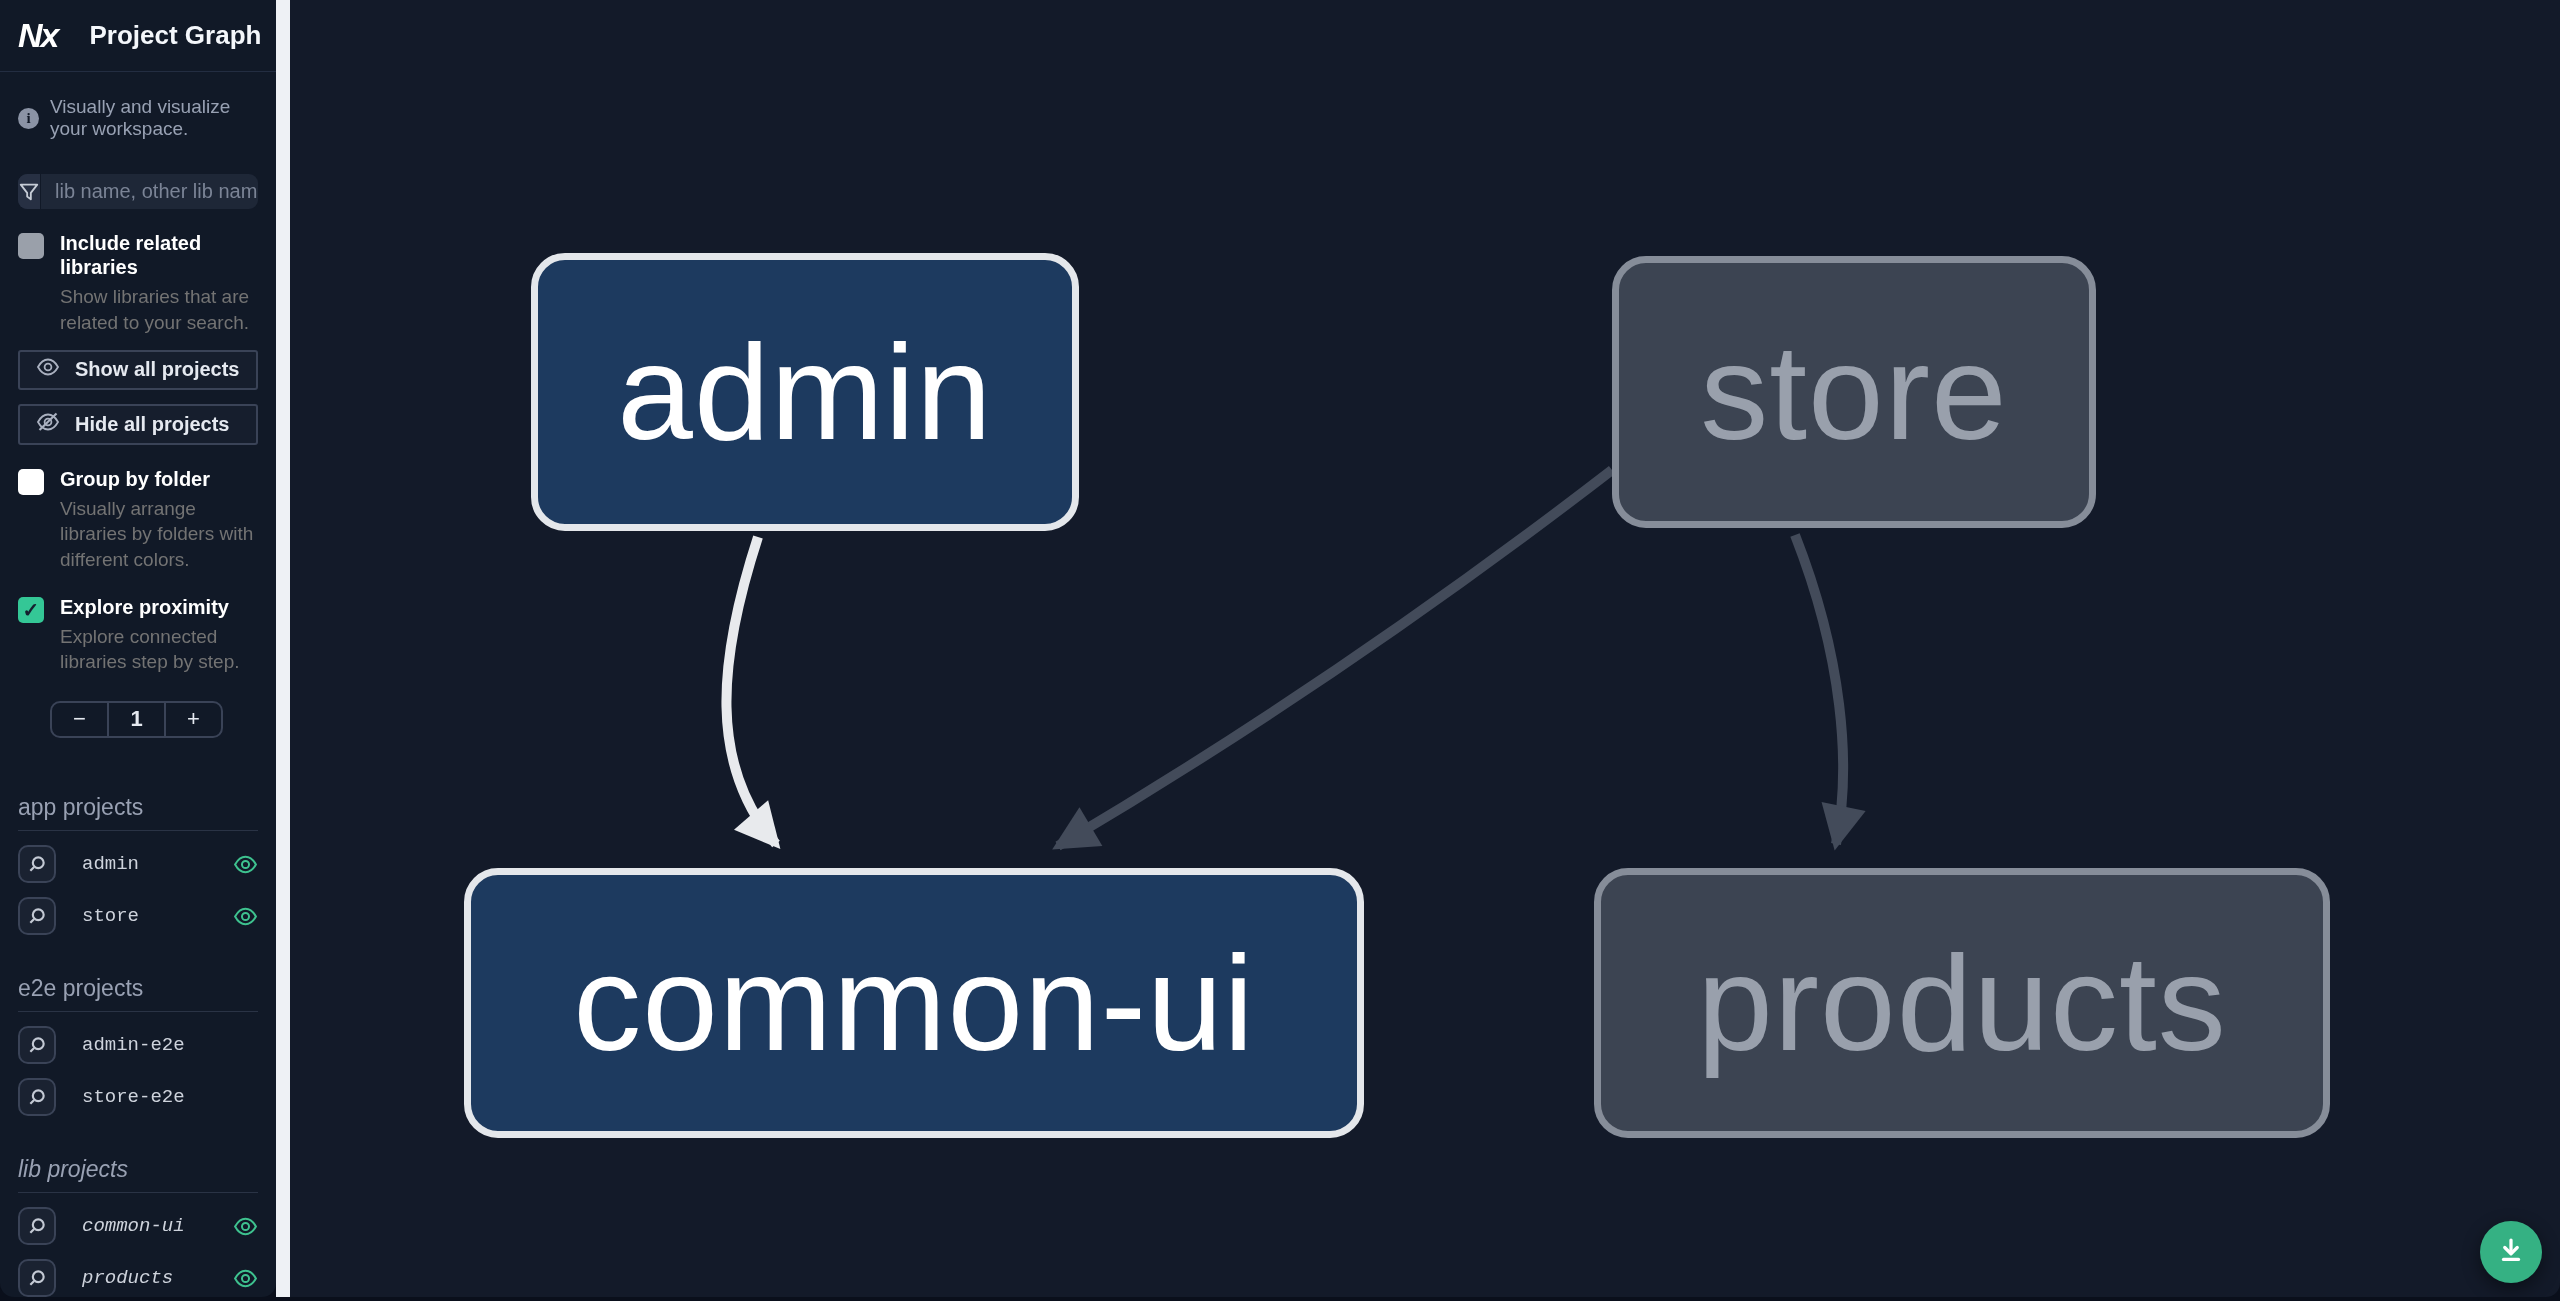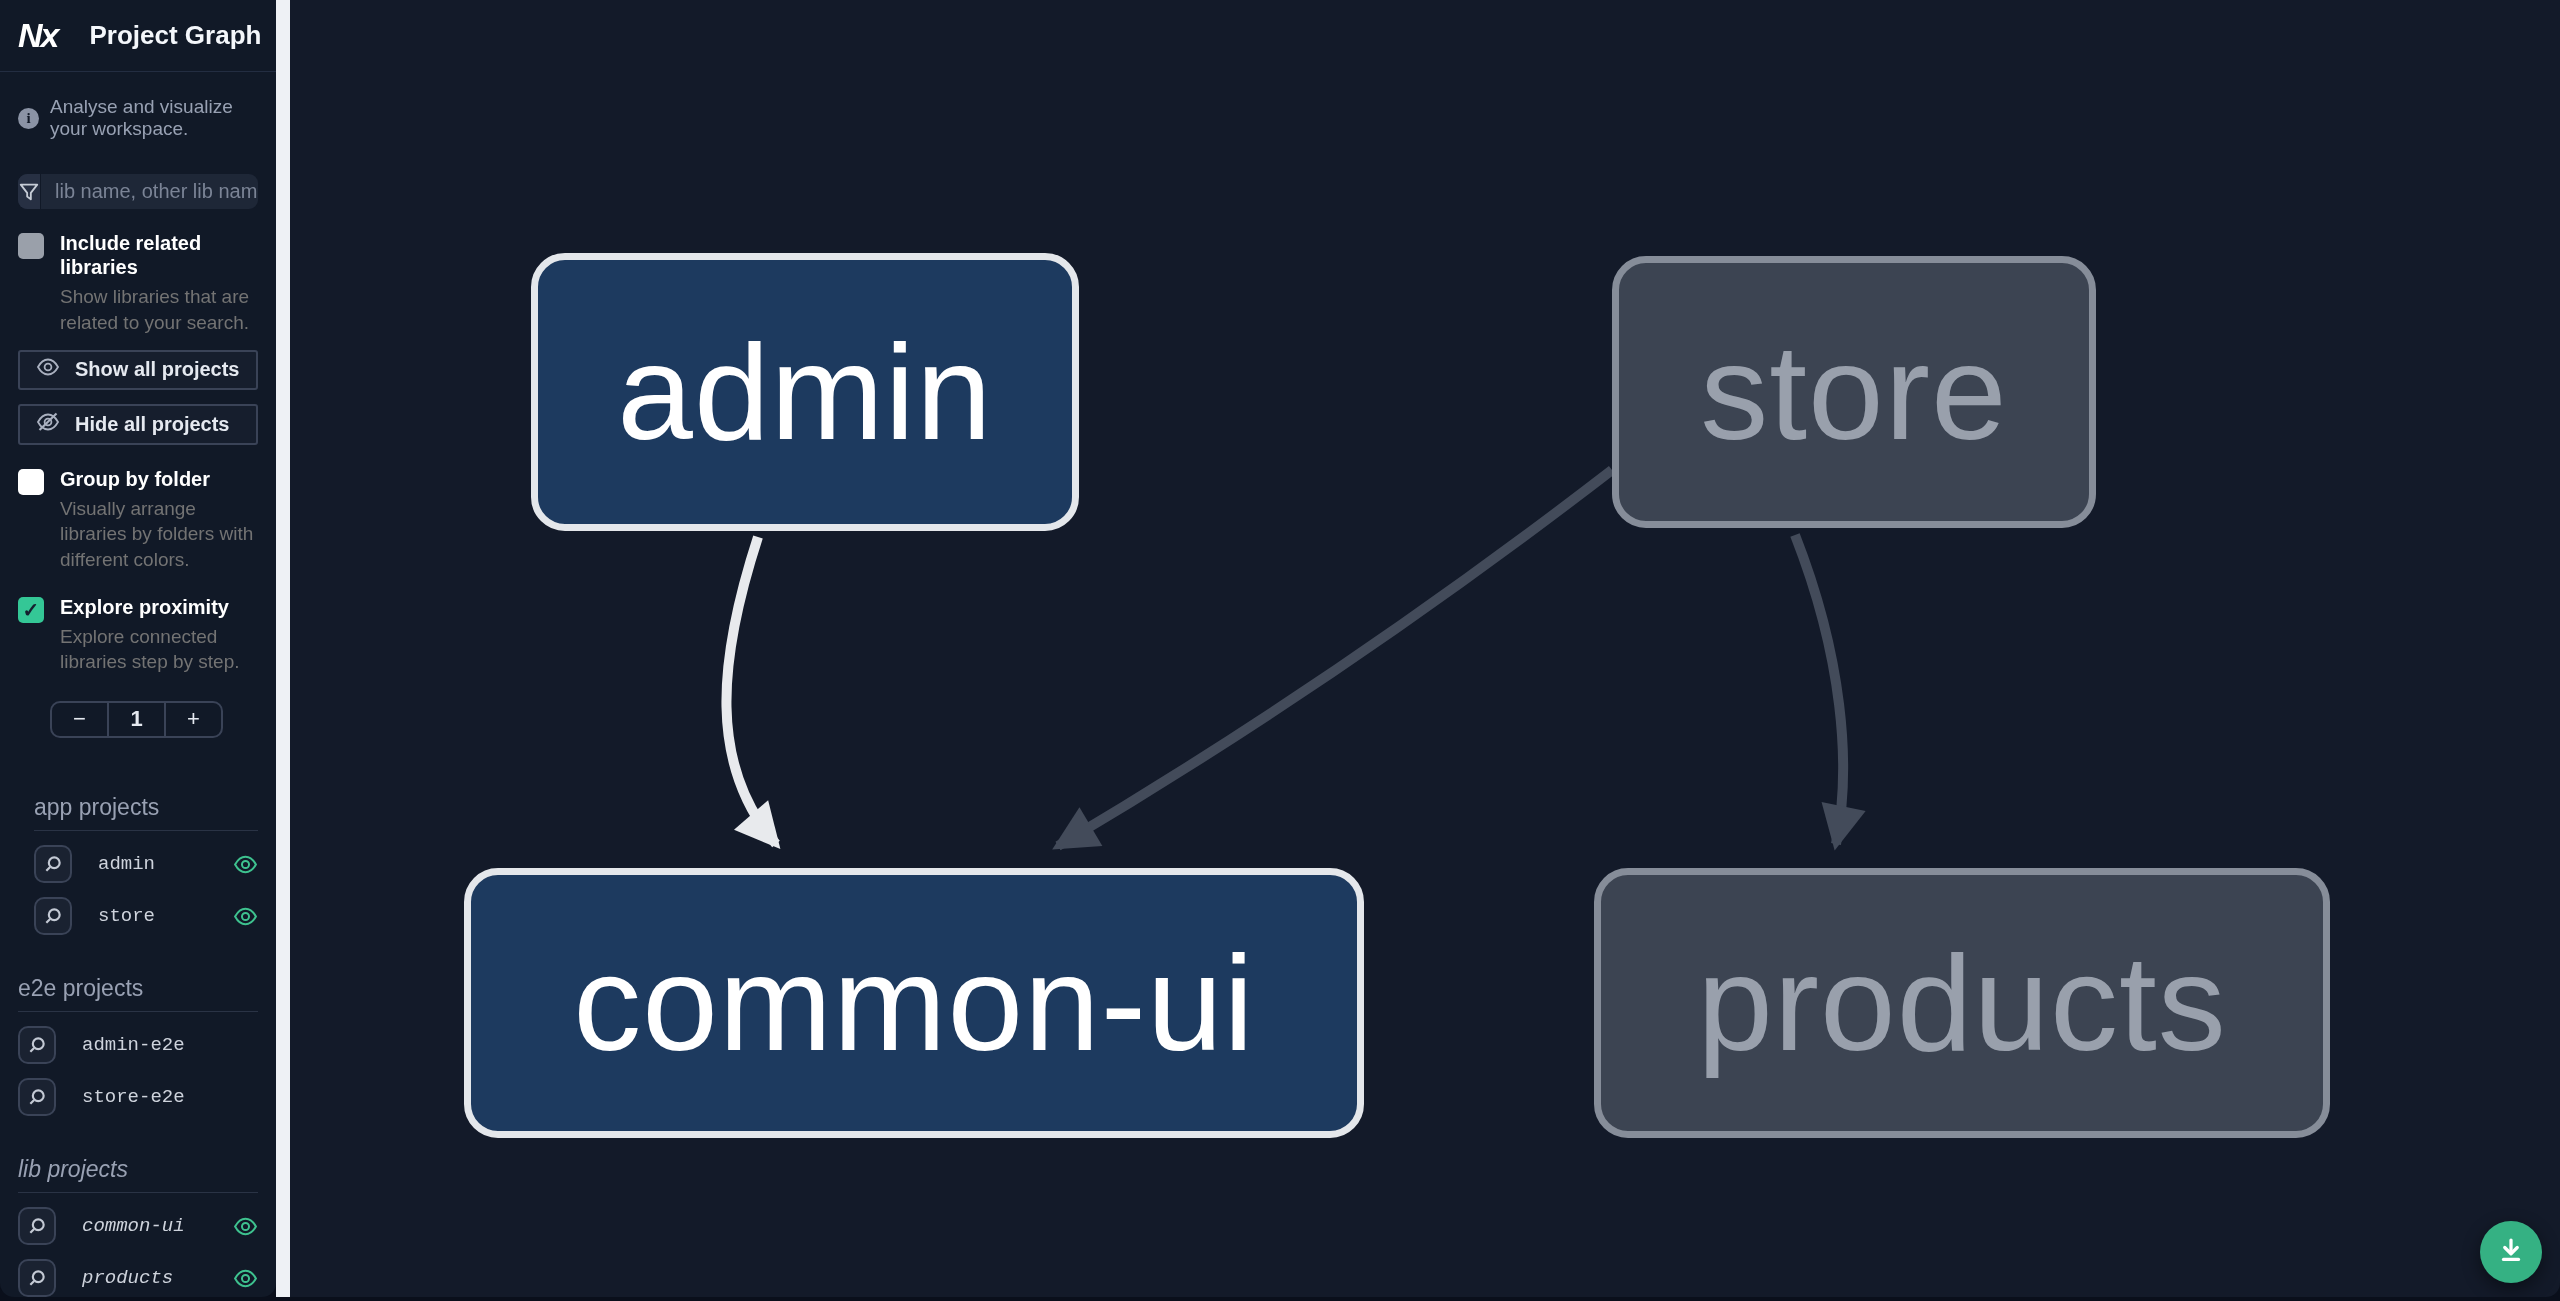--- a/index.html
+++ b/index.html
@@ -46,21 +46,21 @@
 
   .stepper { margin:26px 0 0 50px; width:173px; height:42px; display:flex;
              border:2px solid #3a4357; border-radius:10px; overflow:hidden; }
   .stepper > div { flex:1; display:flex; align-items:center; justify-content:center;
                    color:#e5e9f0; font-size:22px; }
   .stepper > div + div { border-left:2px solid #3a4357; }
   .step-val { font-weight:700; }
 
   .section { padding:0 18px; }
   .section-title { color:#99a1b3; font-size:23px; padding-bottom:9px; border-bottom:1px solid #2a3345; }
-  .sec-app { margin-top:56px;margin-left:16px; }
+  .sec-app { margin-top:56px; }
   .sec-e2e { margin-top:40px; }
   .sec-lib { margin-top:40px;font-style:italic; }
 
   .prow { display:flex; align-items:center; margin-top:14px; }
   .prow-focus { width:38px; height:38px; border:2px solid #3a4357; border-radius:10px;
                 background:#1a2231; display:flex; align-items:center; justify-content:center; cursor:pointer; }
   .prow-name { margin-left:26px; color:#ced3dc; font-size:19px;
                font-family:"Liberation Mono", monospace; flex:1; }
   .prow-eye { display:flex; cursor:pointer; }
 
@@ -97,21 +97,21 @@
         <svg width="27" height="25" viewBox="0 0 24 22">
           <rect x="2" y="2" width="20" height="13" rx="2" fill="none" stroke="#3fbf9f" stroke-width="2.6"></rect>
           <rect x="9" y="17" width="6" height="3" fill="#3fbf9f"></rect>
           <rect x="6" y="19.6" width="12" height="2.4" fill="#3fbf9f"></rect>
         </svg>
       </span>
     </div>
 
     <div class="intro">
       <span class="info-ic">i</span>
-      <span class="intro-text">Analyse and visualize your workspace.</span>
+      <span class="intro-text">Visually and visualize your workspace.</span>
     </div>
 
     <div class="searchbox">
       <span class="search-funnel">
         <svg width="22" height="22" viewBox="0 0 24 24">
           <path d="M3 4 L21 4 L14 13 L14 20 L10 17 L10 13 Z" fill="none" stroke="#c6ccd6" stroke-width="2" stroke-linejoin="round"></path>
         </svg>
       </span>
       <input type="text" placeholder="lib name, other lib name" style="">
     </div>

